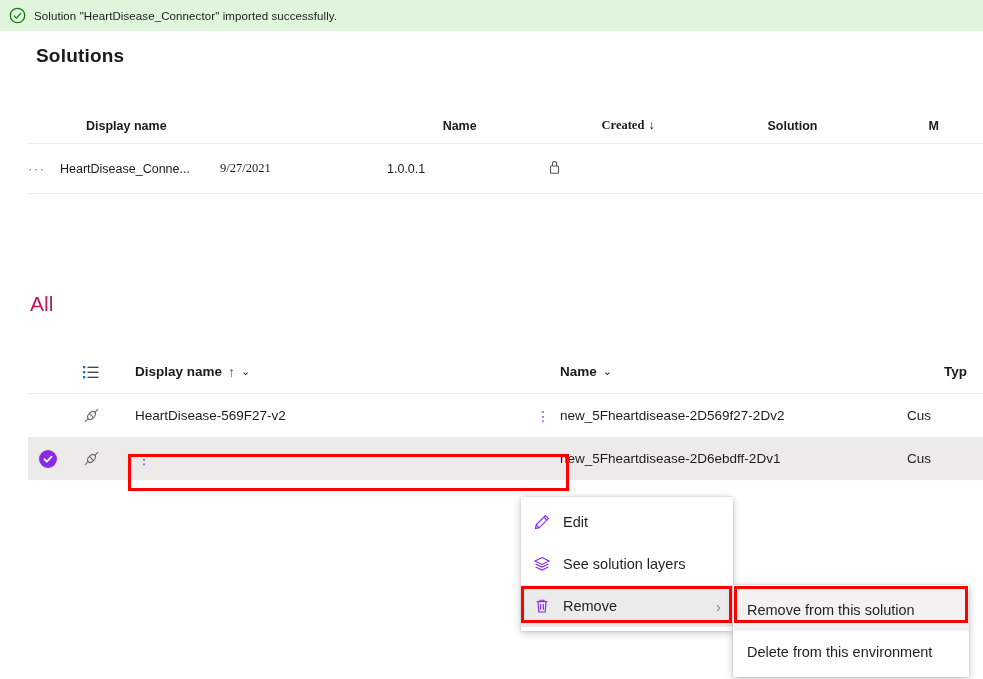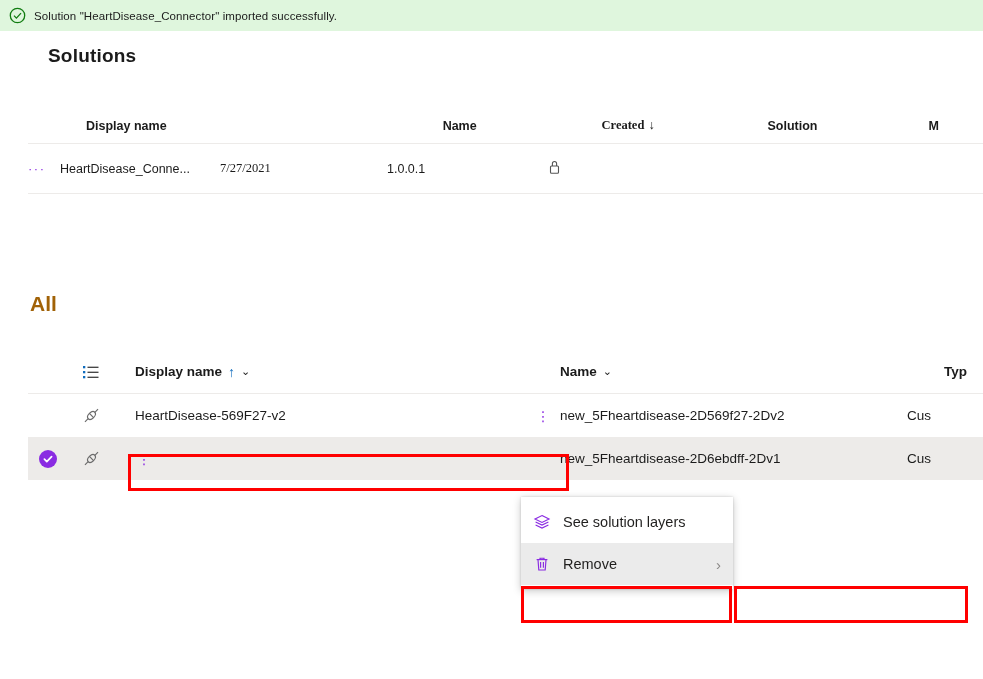--- a/index.html
+++ b/index.html
@@ -21,21 +21,21 @@
     display: flex; align-items: center;
     padding-left: 9px;
   }
   .banner-icon { width: 17px; height: 17px; flex: 0 0 auto; margin-right: 8px; }
   .banner-text {
     font-size: 11.5px; color: #1b1b1b; letter-spacing: .1px;
   }
 
   
   .page-title {
-    position: absolute; left: 48px; top: 45px;
+    position: absolute; left: 36px; top: 45px;
     font-size: 19px; font-weight: bold; color: #1b1b1b;
     letter-spacing: .2px;
   }
 
   
   .sol-table { position: absolute; left: 28px; top: 108px; width: 960px; }
   .sol-head {
     display: flex; align-items: center; height: 36px;
     border-bottom: 1px solid #edebe9;
     font-size: 12.5px; font-weight: bold; color: #1b1b1b;
@@ -50,21 +50,21 @@
   .c-name   { width: 160px; }
   .c-created{ width: 167px; font-family: Liberation Serif, serif; }
   .c-version{ width: 162px; }
   .c-managed{ width: 60px; }
   .sol-head .c-created { position: relative; }
   .sort-arrow { margin-left: 4px; font-weight: normal; }
 
   
   .all-title {
     position: absolute; left: 30px; top: 292px;
-    font-size: 21px; font-weight: bold; color: #a16207;
+    font-size: 21px; font-weight: normal; color: #be185d;
   }
 
   .all-table { position: absolute; left: 28px; top: 350px; width: 960px; }
   .all-head {
     display: flex; align-items: center; height: 44px;
     border-bottom: 1px solid #edebe9;
     font-size: 13.5px; font-weight: bold; color: #1b1b1b;
   }
   .all-row {
     display: flex; align-items: center; height: 43px;
@@ -156,21 +156,21 @@
       <div class="c-name">Name</div>
       <div class="c-created">
         <span>Created</span><span class="sort-arrow">↓</span>
       </div>
       <div class="c-version">Solution</div>
       <div class="c-managed">M</div>
     </div>
     <div class="sol-row">
       <div class="c-ellip">···</div>
       <div class="c-name">HeartDisease_Conne...</div>
-      <div class="c-created">7/27/2021</div>
+      <div class="c-created">9/27/2021</div>
       <div class="c-version">1.0.0.1</div>
       <div class="c-managed">
         <svg width="11" height="16" viewBox="0 0 11 16">
           <rect x="1.5" y="7" width="8" height="7.2" rx="1" fill="none" stroke="#555" stroke-width="1.1"></rect>
           <path d="M3.4 7 V4.6 a2.1 2.1 0 0 1 4.2 0 V7" fill="none" stroke="#555" stroke-width="1.1"></path>
         </svg>
       </div>
     </div>
   </div>
 
@@ -241,20 +241,32 @@
       </div>
       <div class="a-disp">
         <span class="a-kebab">⋮</span>
       </div>
       <div class="a-name">new_5Fheartdisease-2D6ebdff-2Dv1</div>
       <div class="a-type">Cus</div>
     </div>
   </div>
 
   <div class="ctx-menu">
+    <div class="ctx-item">
+      <span class="mi-icon">
+        <svg width="18" height="18" viewBox="0 0 18 18">
+          <g stroke="#8a2be2" stroke-width="1.2" fill="none">
+            <path d="M12.4 2.6 L15.4 5.6 L6.2 14.8 L2.6 15.4 L3.2 11.8 Z"></path>
+            <path d="M10.8 4.2 L13.8 7.2"></path>
+            <path d="M3.2 11.8 L6.2 14.8"></path>
+          </g>
+        </svg>
+      </span>
+      <span class="mi-label">Edit</span>
+    </div>
 
     <div class="ctx-item">
       <span class="mi-icon">
         <svg width="18" height="18" viewBox="0 0 18 18">
           <g stroke="#8a2be2" stroke-width="1.15" fill="none">
             <path d="M9 2.6 L16 6 L9 9.4 L2 6 Z"></path>
             <path d="M2.6 9 L9 12.1 L15.4 9"></path>
             <path d="M2.6 12 L9 15.1 L15.4 12"></path>
           </g>
         </svg>
@@ -271,18 +283,26 @@
             <path d="M5 4.6 L5.8 15 H12.2 L13 4.6"></path>
             <path d="M7.6 7 V12.8 M10.4 7 V12.8"></path>
           </g>
         </svg>
       </span>
       <span class="mi-label">Remove</span>
       <span class="submenu-chev">›</span>
     </div>
   </div>
 
+  <div class="ctx-sub">
+    <div class="ctx-item highlight">
+      <span class="mi-label">Remove from this solution</span>
+    </div>
+    <div class="ctx-item">
+      <span class="mi-label">Delete from this environment</span>
+    </div>
+  </div>
 
   <div class="redbox" id="redbox-row"></div>
   <div class="redbox" id="redbox-remove"></div>
   <div class="redbox" id="redbox-sub"></div>
 
 </div>
 
 </body></html>

